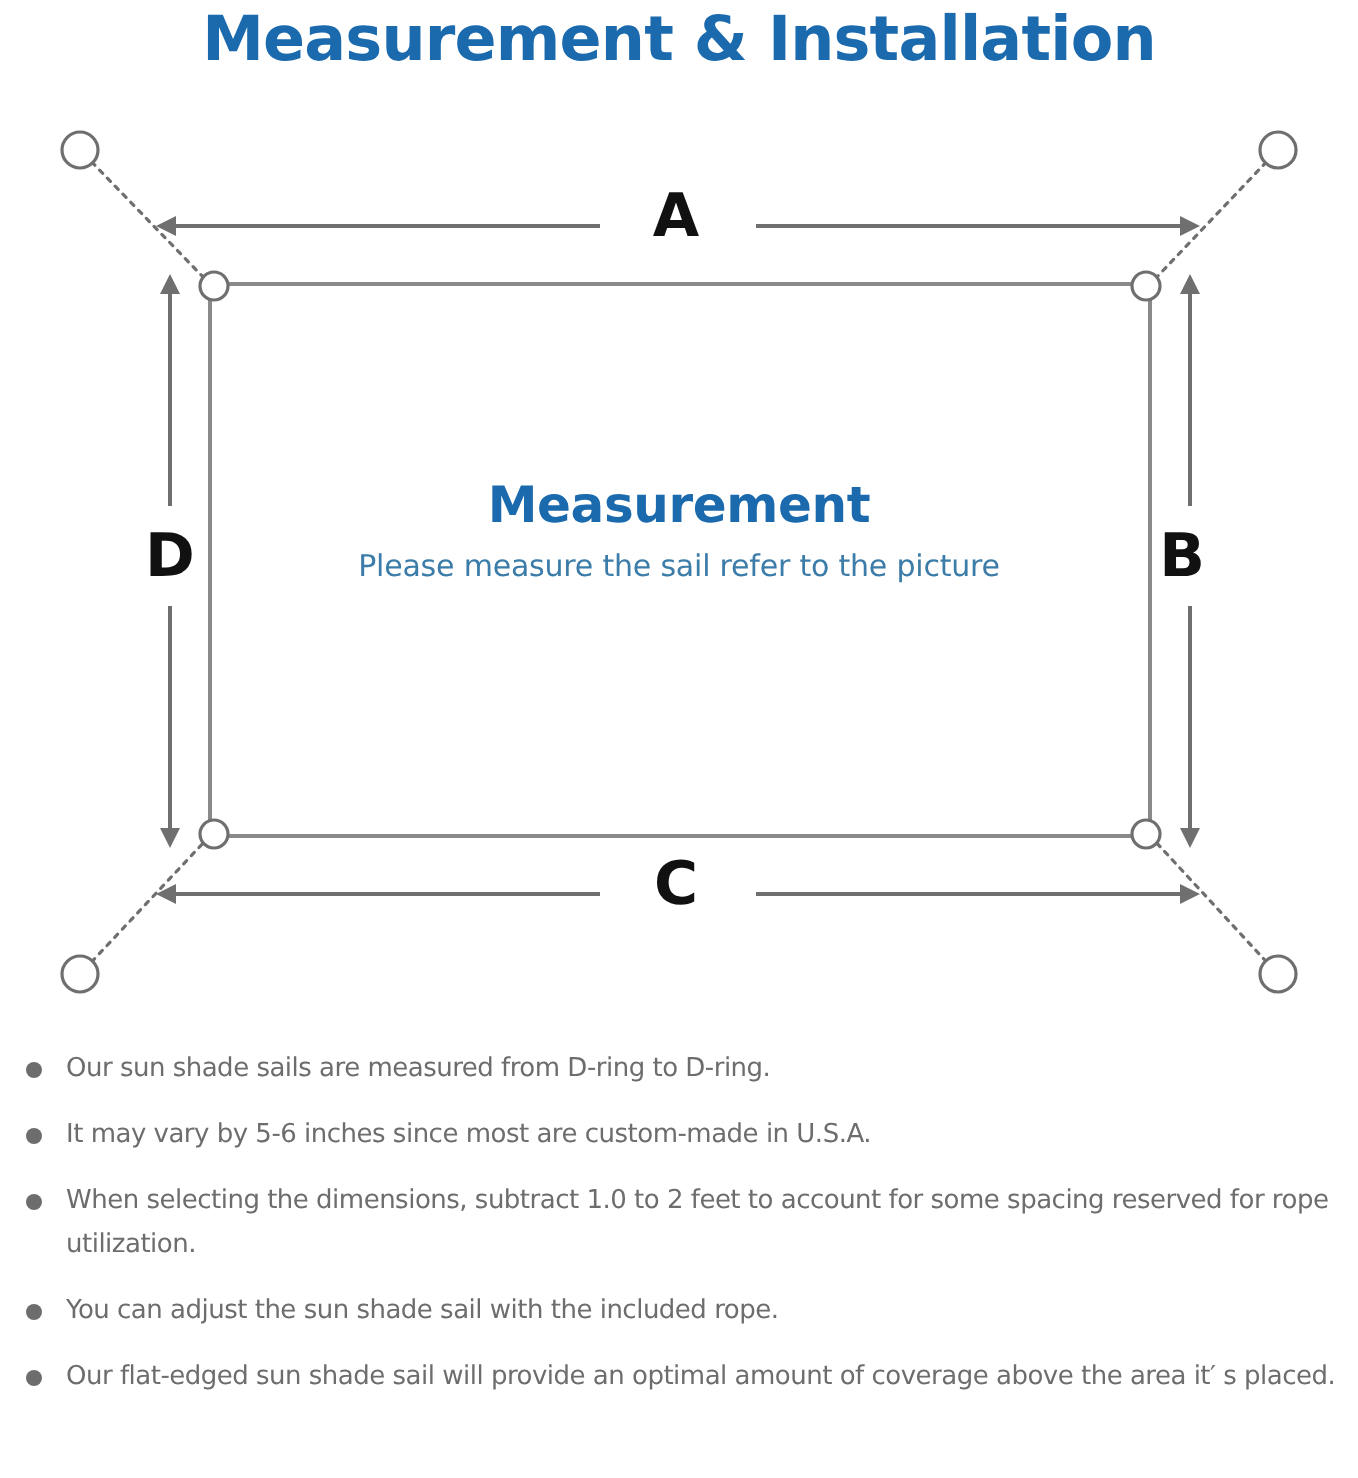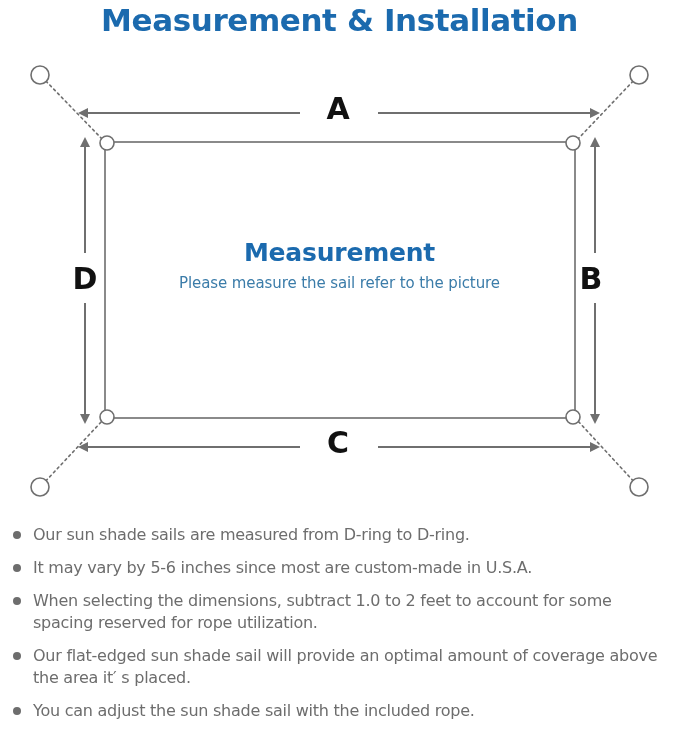--- a/index.html
+++ b/index.html
@@ -90,21 +90,21 @@
     position: absolute;
     left: 10px;
     top: 524px;
     width: 665px;
   }
   .note-item {
     position: relative;
     padding-left: 23px;
     margin-bottom: 11px;
     font-family: "DejaVu Sans", sans-serif;
-    font-size: 16px;
+    font-size: 13px;
     line-height: 22px;
     color: #6d6d6d;
     letter-spacing: -0.25px;
   }
   .note-bullet {
     position: absolute;
     left: 3px;
     top: 7px;
     width: 8px;
     height: 8px;
@@ -176,19 +176,19 @@
   <div class="note-item">
     <span class="note-bullet"></span>
     <span>It may vary by 5-6 inches since most are custom-made in U.S.A.</span>
   </div>
   <div class="note-item">
     <span class="note-bullet"></span>
     <span>When selecting the dimensions, subtract 1.0 to 2 feet to account for some spacing reserved for rope utilization.</span>
   </div>
   <div class="note-item">
     <span class="note-bullet"></span>
-    <span>Our flat-edged sun shade sail will provide an optimal amount of coverage above the area it′ s placed.</span>
+    <span>You can adjust the sun shade sail with the included rope.</span>
   </div>
   <div class="note-item">
     <span class="note-bullet"></span>
-    <span>You can adjust the sun shade sail with the included rope.</span>
+    <span>Our flat-edged sun shade sail will provide an optimal amount of coverage above the area it′ s placed.</span>
   </div>
 </div>
 
 </body></html>

